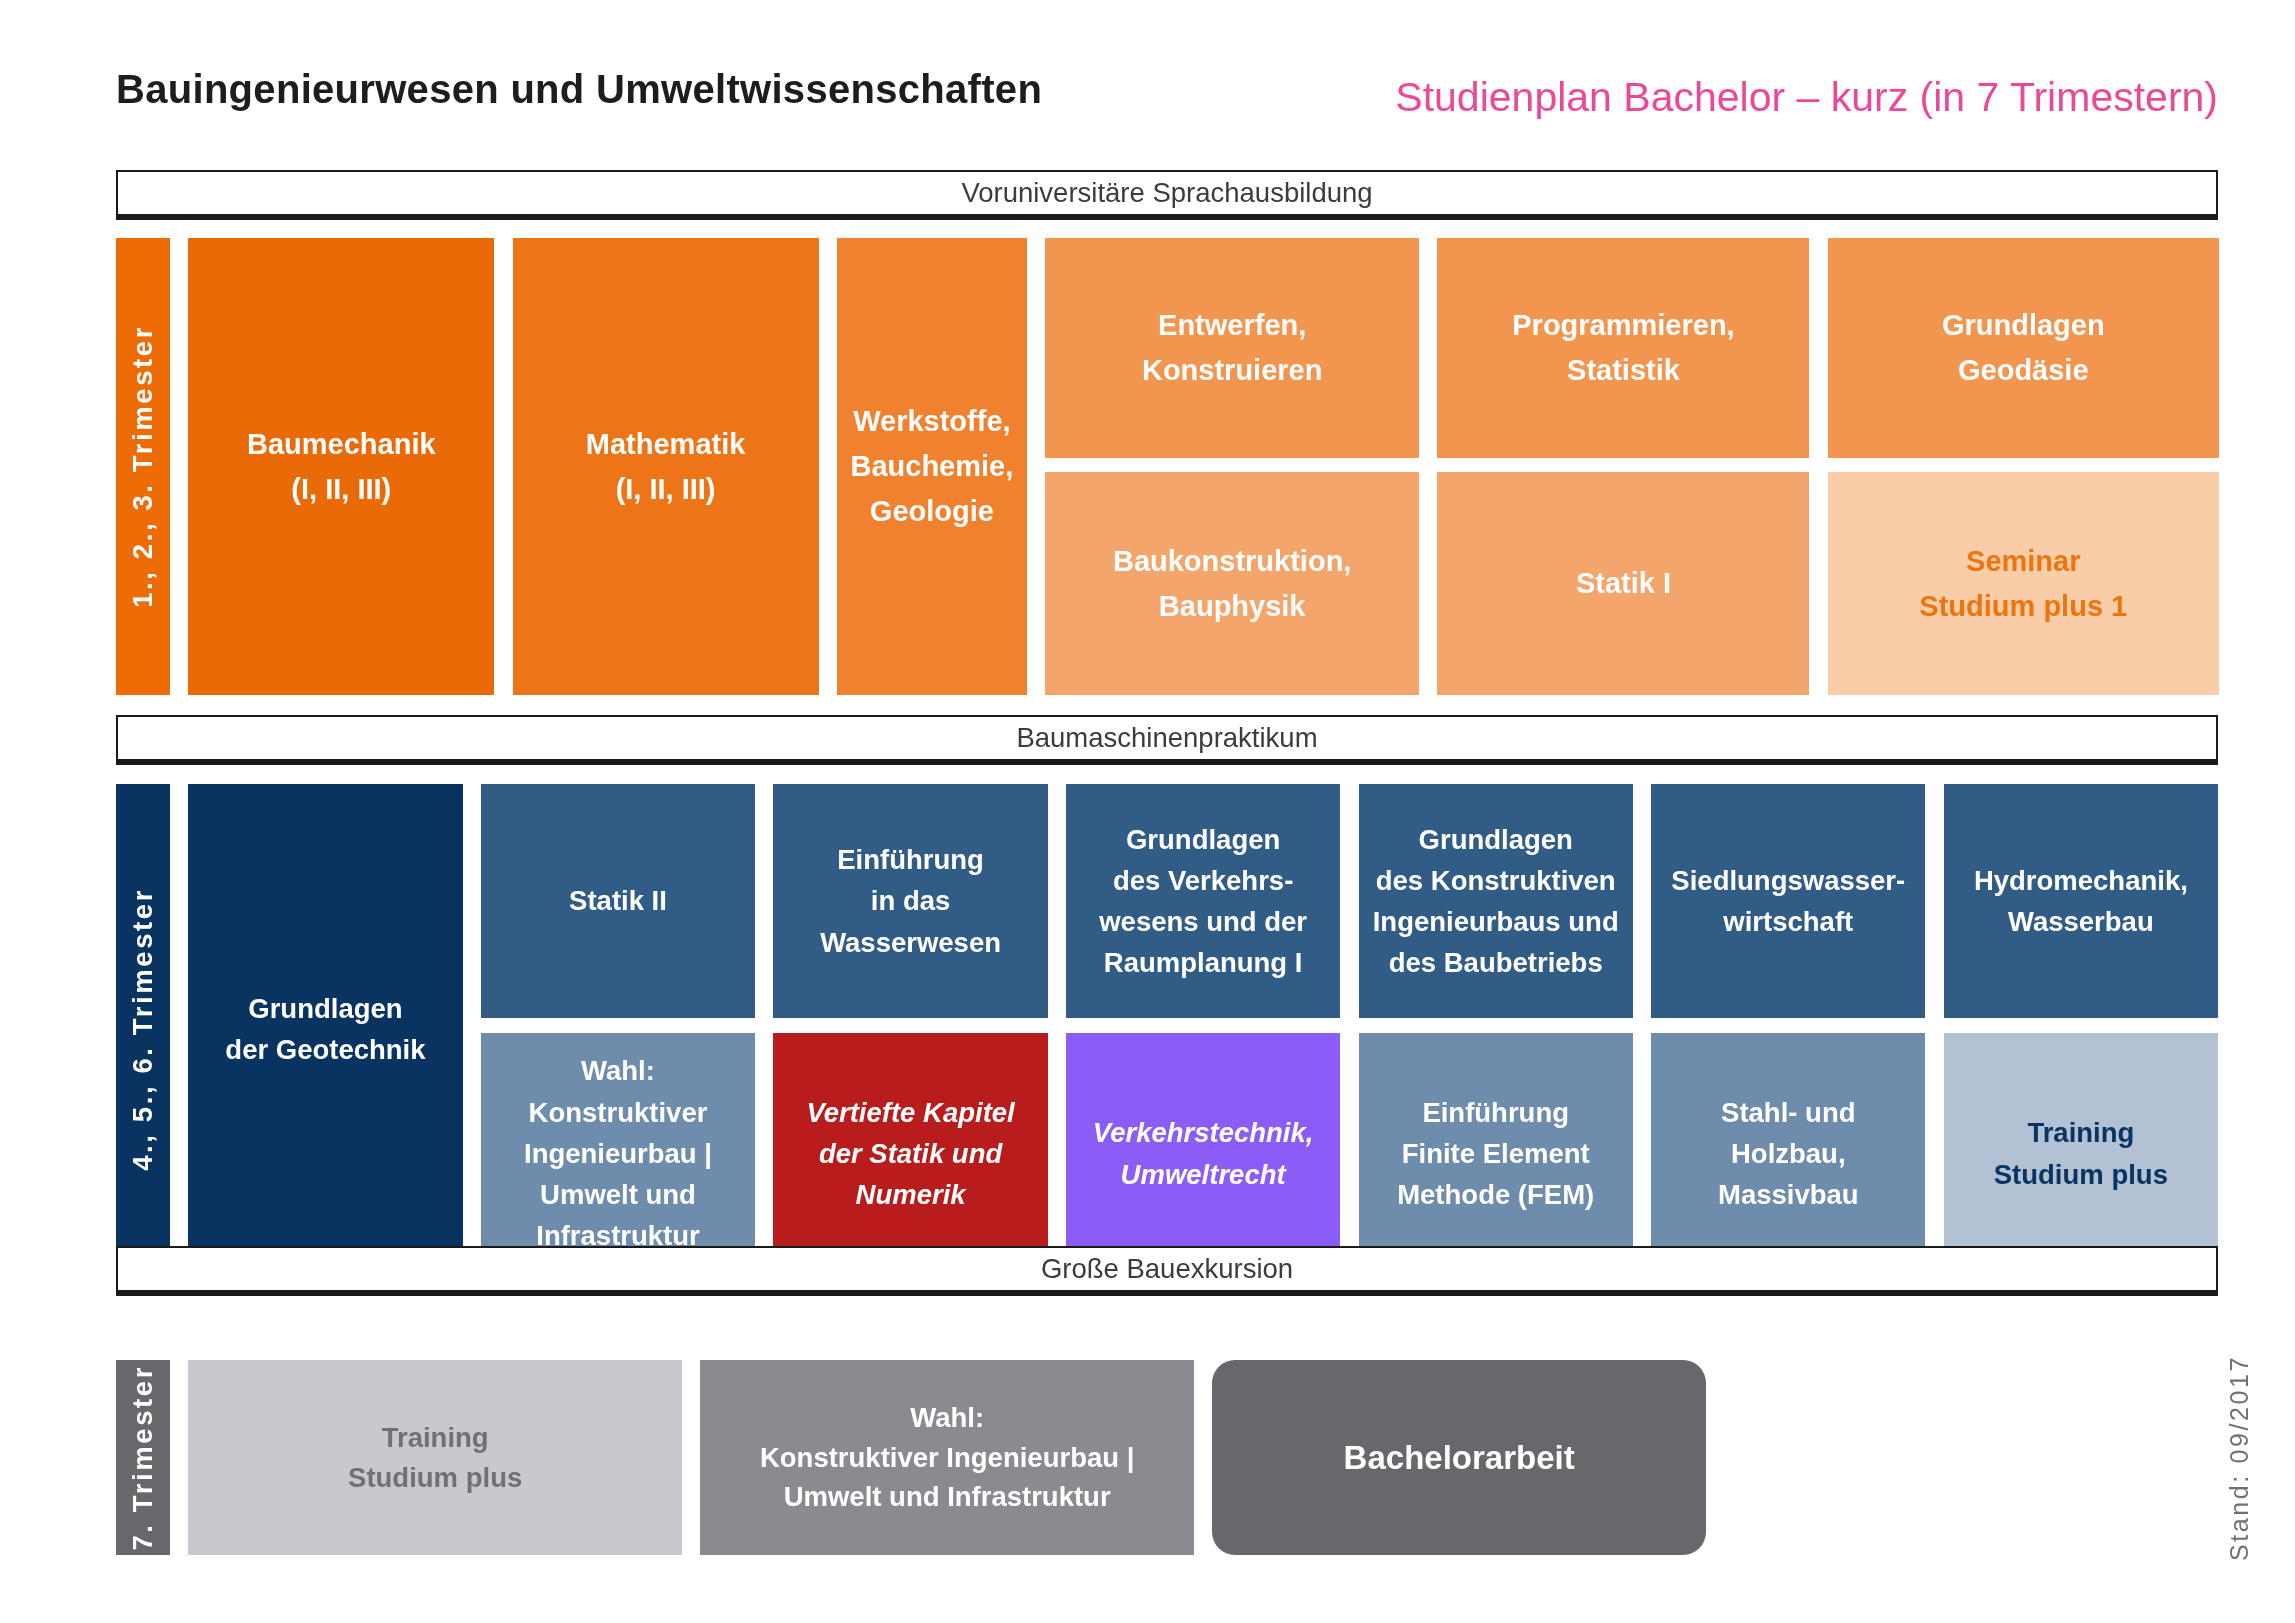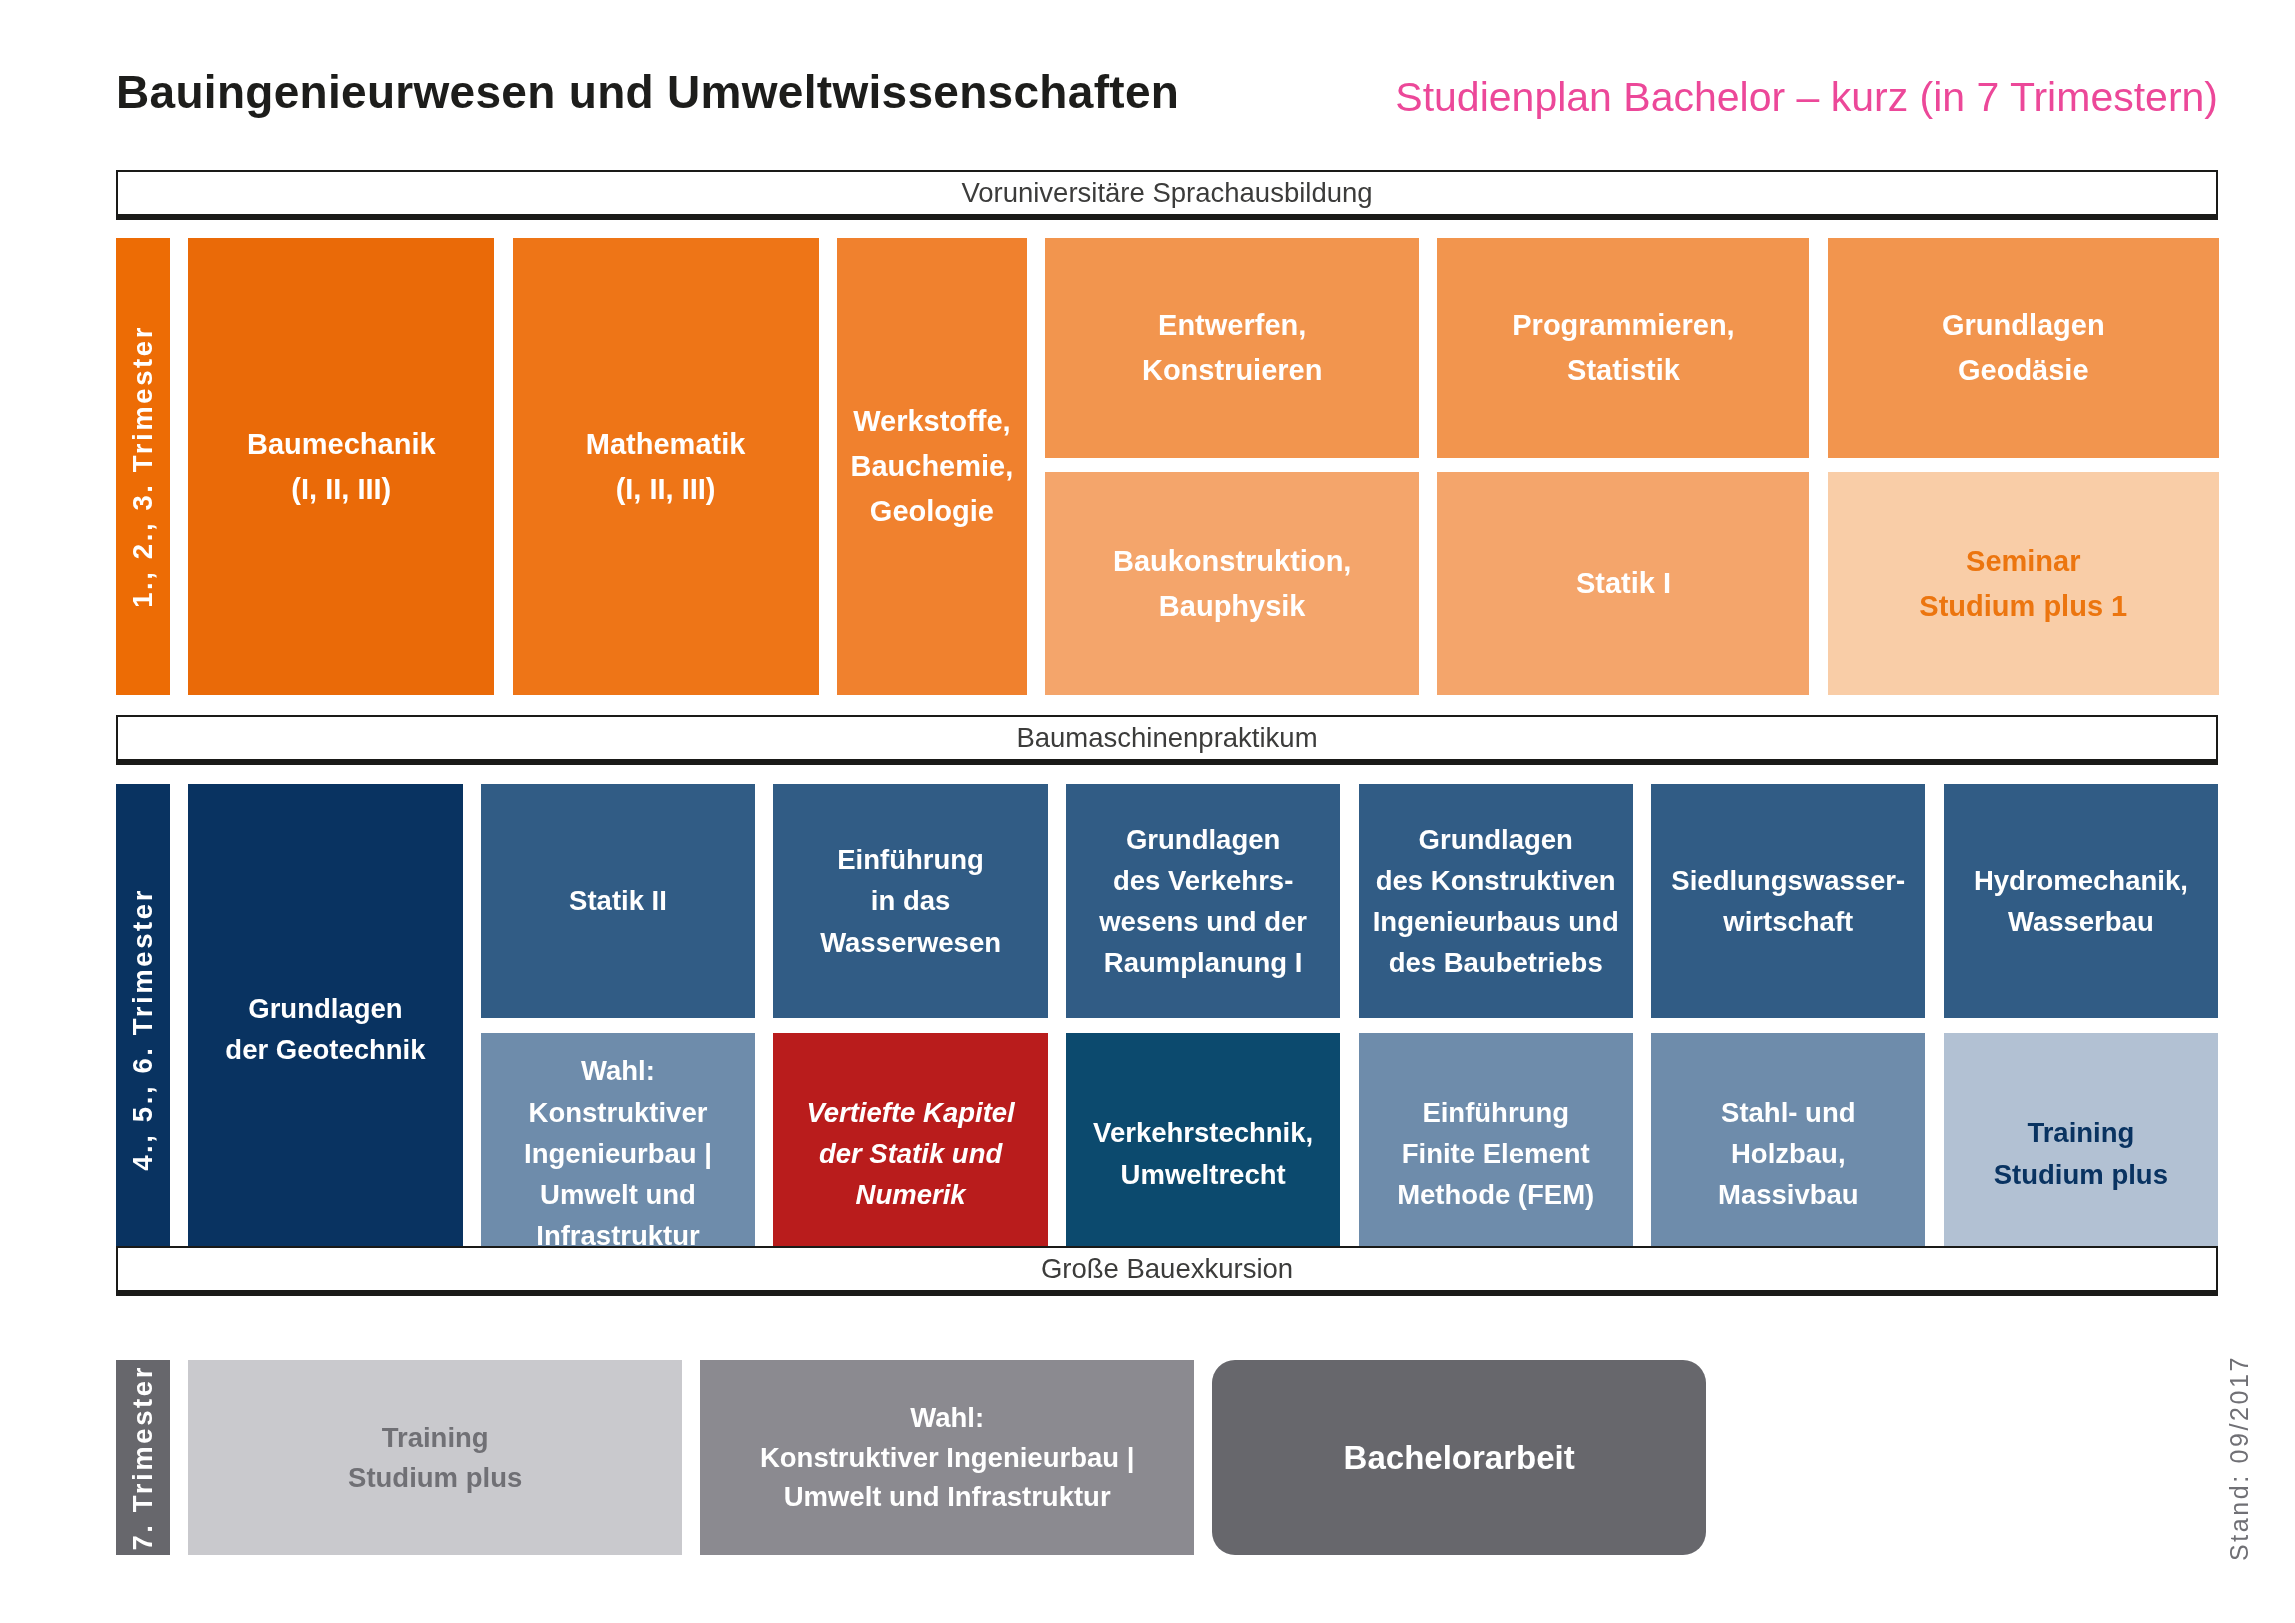--- a/index.html
+++ b/index.html
@@ -6,21 +6,21 @@
   html,body{margin:0;padding:0;background:#ffffff;}
   .page{
     position:relative;
     width:2295px;height:1623px;
     background:#ffffff;
     font-family:"Liberation Sans", sans-serif;
     overflow:hidden;
   }
   .title{
     position:absolute;left:116px;top:65px;
-    font-size:46px;font-weight:bold;line-height:1.2;
+    font-size:40px;font-weight:bold;line-height:1.2;
     color:#1d1d1b;letter-spacing:0.3px;white-space:nowrap;
   }
   .subtitle{
     position:absolute;right:77px;top:73px;
     font-size:41px;font-weight:400;line-height:1.2;
     color:#ec4899;white-space:nowrap;
   }
   .bar{
     position:absolute;left:116px;width:2102px;height:50px;
     box-sizing:border-box;background:#ffffff;
@@ -138,21 +138,21 @@
     <div class="tile" style="background-color: rgb(49, 92, 133);">Hydromechanik,
 Wasserbau</div>
     <div class="tile" style="background-color: rgb(110, 140, 171);">Wahl:
 Konstruktiver
 Ingenieurbau |
 Umwelt und
 Infrastruktur</div>
     <div class="tile" style="background-color: #b91c1c; font-style: italic;">Vertiefte Kapitel
 der Statik und
 Numerik</div>
-    <div class="tile" style="background-color: #0c4a6e;">Verkehrstechnik,
+    <div class="tile" style="background-color: #8b5cf6; font-style: italic;">Verkehrstechnik,
 Umweltrecht</div>
     <div class="tile" style="background-color: rgb(110, 140, 171);">Einführung
 Finite Element
 Methode (FEM)</div>
     <div class="tile" style="background-color: rgb(110, 140, 171);">Stahl- und
 Holzbau,
 Massivbau</div>
     <div class="tile" style="background-color: rgb(178, 193, 211); color: rgb(9, 51, 97);">Training
 Studium plus</div>
   </div>

